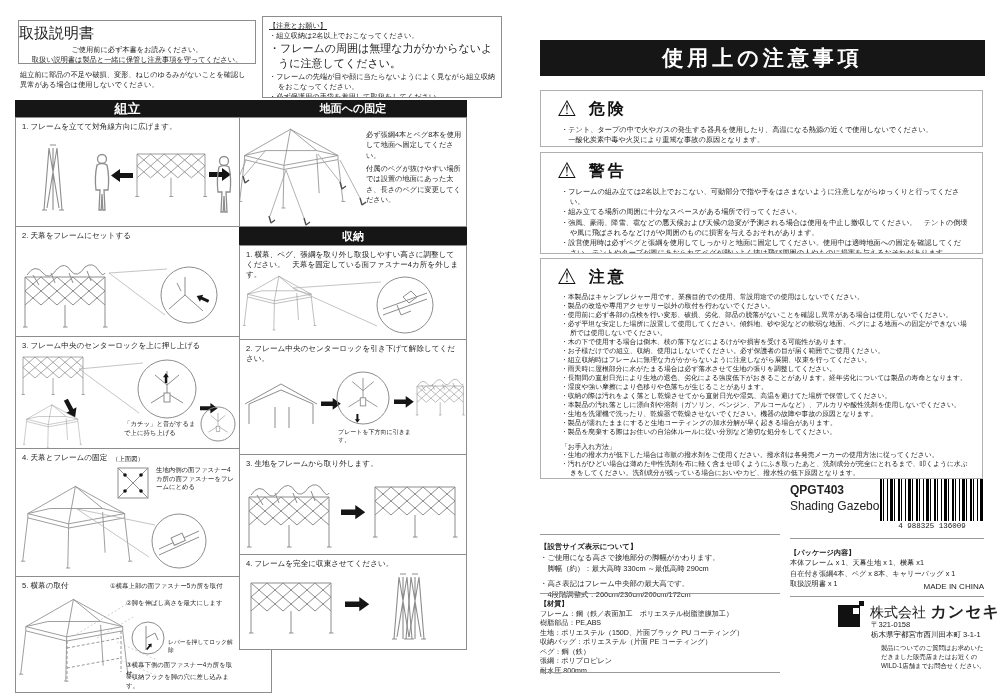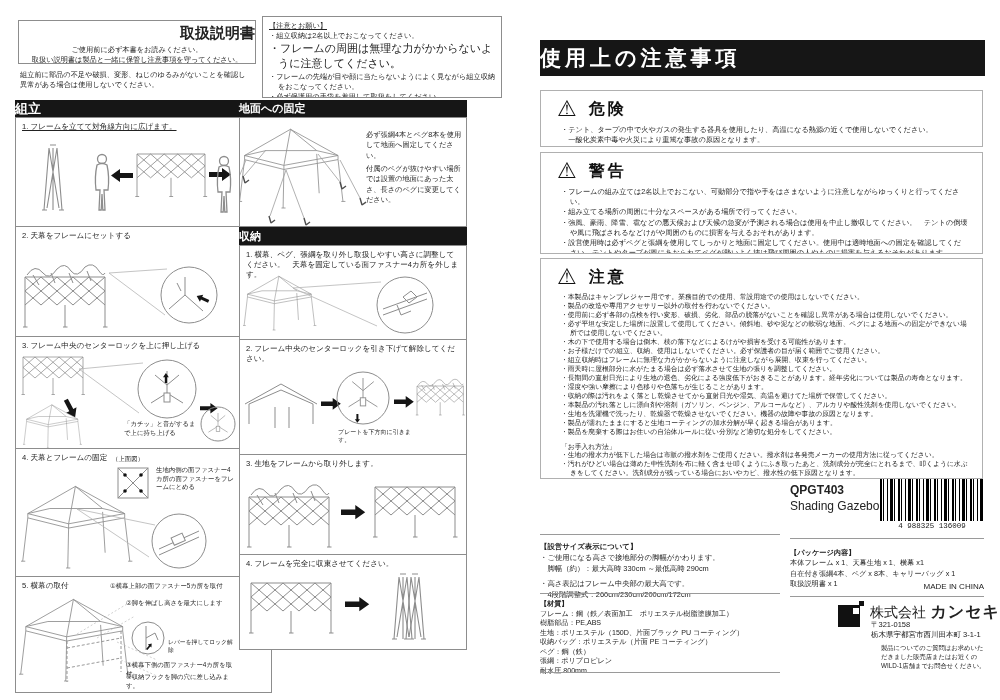--- a/index.html
+++ b/index.html
@@ -1,20 +1,20 @@
 <!DOCTYPE html>
 <html><head>
 <meta charset="utf-8">
 <style>
   html,body{margin:0;padding:0;background:#fff;}
   .sheet{position:relative;width:1000px;height:700px;background:#fff;overflow:hidden;
          font-family:"Liberation Sans","DejaVu Sans",sans-serif;color:#222;}
   .box{position:absolute;border:1px solid #8d8d8d;background:#fff;box-sizing:border-box;overflow:hidden;}
   .nob{position:absolute;box-sizing:border-box;overflow:hidden;}
-  .bar{position:absolute;background:#161616;color:#fff;font-weight:bold;text-align:left;box-sizing:border-box;}
+  .bar{position:absolute;background:#161616;color:#fff;font-weight:bold;text-align:center;box-sizing:border-box;}
   .steptitle{padding:4px 6px 0 6px;font-size:7.6px;line-height:1.3;color:#1d1d1d;}
   .cap{position:absolute;font-size:6.4px;line-height:1.35;color:#1d1d1d;}
   .li{padding-left:9px;text-indent:-9px;}
   .hr{position:absolute;height:1px;background:#9a9a9a;}
   .warnbox{position:absolute;border:1px solid #b0b0b0;background:#fff;box-sizing:border-box;overflow:hidden;}
   .whead{display:flex;align-items:center;gap:12px;padding:7px 16px 2px 16px;}
   .wtri{font-size:22px;line-height:1;color:#111;}
   .wtitle{font-size:16px;font-weight:bold;letter-spacing:3px;color:#111;}
   .wbody{padding:3px 14px 6px 20px;font-size:7.2px;line-height:1.42;color:#222;}
   .caubody{padding:3px 14px 6px 20px;font-size:6.8px;line-height:1.32;color:#222;}
@@ -69,38 +69,38 @@
     <path d="M0,0 L2,7 M2,7 L6,4"></path>
   </g>
 </defs>
 </svg>
 
 <div class="sheet">
 
   <div class="nob" style="left:0;top:0;width:505px;height:700px;">
 
     <div class="box" style="left:18px;top:20px;width:238px;height:44px;">
-      <div style="text-align:right;font-weight:bold;font-size:15px;padding-top:3px;">取扱説明書</div>
+      <div style="text-align:left;font-weight:normal;font-size:15px;padding-top:3px;">取扱説明書</div>
       <div style="font-size:7.2px;text-align:center;margin-top:2px;">ご使用前に必ず本書をお読みください。</div>
       <div style="font-size:7.2px;text-align:center;">取扱い説明書は製品と一緒に保管し注意事項を守ってください。</div>
     </div>
     <div class="nob" style="left:20px;top:70px;width:232px;font-size:7.2px;line-height:1.4;">組立前に部品の不足や破損、変形、ねじのゆるみがないことを確認し異常がある場合は使用しないでください。</div>
 
     <div class="box" style="left:262px;top:16px;width:240px;height:82px;padding:4px 6px;">
       <div class="t" style="font-size:7.2px;text-decoration:underline;">【注意とお願い】</div>
       <div class="li" style="font-size:7.2px;line-height:1.4;">・組立収納は2名以上でおこなってください。</div>
       <div class="li" style="font-size:11px;line-height:1.4;">・フレームの周囲は無理な力がかからないように注意してください。</div>
       <div class="li" style="font-size:7.2px;line-height:1.4;">・フレームの先端が目や顔に当たらないようによく見ながら組立収納をおこなってください。</div>
       <div class="li" style="font-size:7.2px;line-height:1.4;">・必ず保護用の手袋を着用して取扱をしてください。</div>
       <div class="li" style="font-size:7.2px;line-height:1.4;">・組立収納時にフレームの可動部分に手や指をはさまないように注意してください。</div>
     </div>
 
     <div class="bar" style="left:15px;top:100px;width:225px;height:17px;font-size:13px;line-height:17px;">組立</div>
 
-    <div class="box" style="left:15px;top:117px;width:225px;height:110px;text-decoration:underline;">
+    <div class="box" style="left:15px;top:117px;width:225px;height:110px;">
       <div class="steptitle">1. フレームを立てて対角線方向に広げます。</div>
       <svg class="illu" viewBox="0 0 221 92" style="left:1px;top:16px;width:221px;height:92px;">
         <use href="#d-bundle" transform="translate(30,14)"></use>
         <use href="#d-person" transform="translate(85,56)"></use>
         <use href="#d-arrow" transform="translate(116,48) rotate(180)"></use>
         <use href="#d-accordion" transform="translate(120,20) scale(0.85)"></use>
         <use href="#d-arrow" transform="translate(192,34)"></use>
         <use href="#d-person" transform="translate(207,58)"></use>
       </svg>
     </div>

